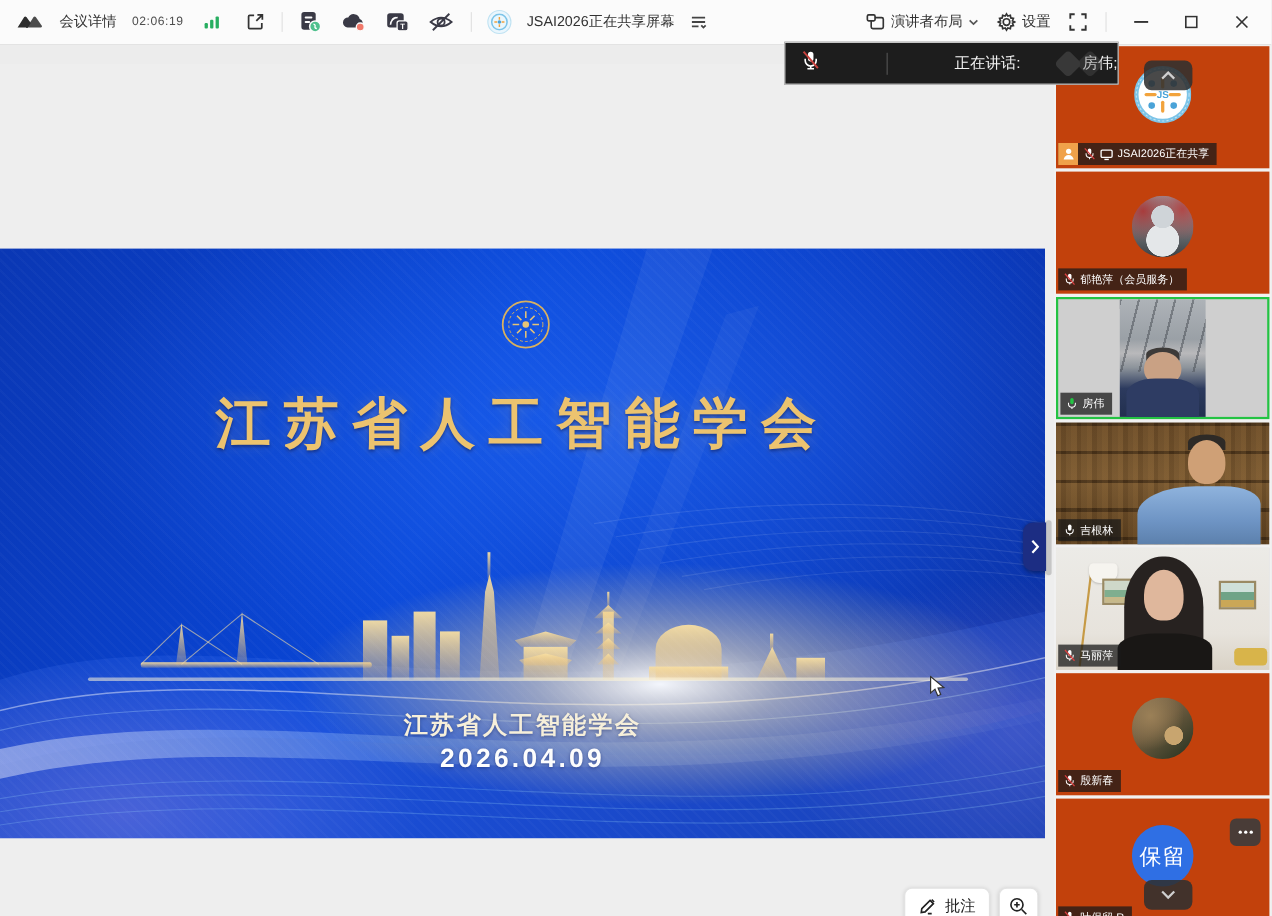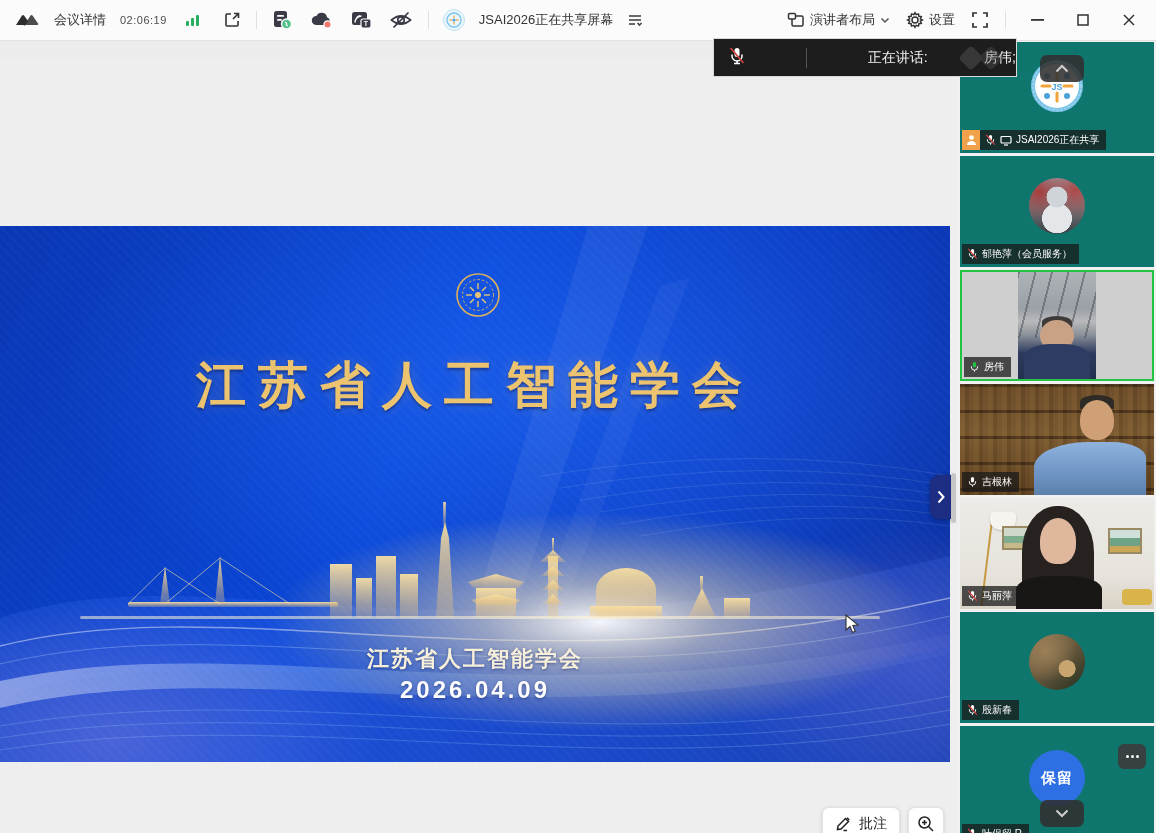--- a/index.html
+++ b/index.html
@@ -54,21 +54,21 @@
 
   
   .float-btns { position:absolute; left:822px; top:749px; display:flex; gap:8px; z-index:9; }
   .fbtn { height:34px; background:#ffffff; border:1px solid #e2e2e2; border-radius:7px; box-shadow:0 1px 4px rgba(0,0,0,.12); display:flex; align-items:center; justify-content:center; gap:6px; font-size:14px; color:#222; padding:0 12px; }
   .fbtn.square { width:36px; padding:0; }
 
   .cursor { position:absolute; left:845px; top:556px; z-index:30; }
 
   
   .sidebar { position:absolute; left:958px; top:41px; width:198px; height:792px; background:#f1f1f1; }
-  .tile { position:absolute; left:2px; width:194px; height:111px; background:#0f766e; overflow:hidden; }
+  .tile { position:absolute; left:2px; width:194px; height:111px; background:#c2410c; overflow:hidden; }
   .tile.video { background:#dcdcdc; }
   .t1 { top:1px; } .t2 { top:115px; } .t3 { top:229px; height:111px; border:2px solid #23c343; background:#cfcfcf; }
   .t4 { top:343px; } .t5 { top:457px; } .t6 { top:571px; } .t7 { top:685px; height:118px; }
   .namebar { position:absolute; left:2px; bottom:3px; height:20px; background:rgba(25,25,25,.75); display:inline-flex; align-items:center; gap:4px; padding:0 7px 0 5px; max-width:186px; z-index:6; }
   .t3 .namebar { left:2px; bottom:2px; }
   .namebar .pname { color:#fff; font-size:10px; white-space:nowrap; overflow:hidden; }
   .host-badge { width:18px; height:20px; margin:0 1px 0 -5px; background:#f0a14a; display:flex; align-items:center; justify-content:center; }
   .avatar-circle { position:absolute; border-radius:50%; }
   .collapse-btn, .scrolldown-btn { position:absolute; left:80px; width:44px; height:27px; background:rgba(48,48,48,.88); border-radius:7px; display:flex; align-items:center; justify-content:center; z-index:7; }
   .collapse-btn { top:13px; }
@@ -82,21 +82,21 @@
       radial-gradient(circle at 50% 72%, #e4e7e9 0 30%, transparent 31%),
       radial-gradient(circle at 18% 25%, #a83c3c, transparent 45%),
       radial-gradient(circle at 82% 22%, #b04848, transparent 45%),
       linear-gradient(180deg, #9aa5ad 0%, #6d7377 55%, #3c4044 100%); }
   
   .av-photo2 { left:69px; top:22px; width:56px; height:56px;
     background: radial-gradient(circle at 68% 62%, #c8a56f 0 16%, transparent 17%),
       radial-gradient(circle at 30% 30%, #9b8057, transparent 55%),
       linear-gradient(140deg, #8a7354 0%, #6b5a3e 45%, #23301f 100%); }
   
-  .av-blue { left:69px; top:24px; width:56px; height:56px; background:#2f6fe4; display:flex; align-items:center; justify-content:center; color:#fff; font-size:15px; font-weight:bold; letter-spacing:1px; }
+  .av-blue { left:69px; top:24px; width:56px; height:56px; background:#2f6fe4; display:flex; align-items:center; justify-content:center; color:#fff; font-size:20px; font-weight:normal; letter-spacing:1px; }
 
   
   .v3-strip { position:absolute; left:56px; top:0; width:78px; height:107px;
     background: linear-gradient(180deg, #aeb3b8 0%, #9aa0a6 34%, #b9b9bb 46%, #8d949b 58%, #2c3a5e 76%, #22304f 100%); }
   .v3-strip::before { content:""; position:absolute; left:0; top:0; width:100%; height:62%;
     background:repeating-linear-gradient(104deg, rgba(70,75,82,.5) 0 2px, transparent 2px 16px); }
   .v3-face { position:absolute; left:22px; top:48px; width:34px; height:30px; border-radius:50% 50% 46% 46%; background:#c9a184; }
   .v3-hair { position:absolute; left:24px; top:44px; width:30px; height:12px; border-radius:50% 50% 0 0; background:#3d3a38; }
   .v3-body { position:absolute; left:6px; top:72px; width:66px; height:35px; border-radius:40% 40% 0 0; background:#2e3c63; }
 

